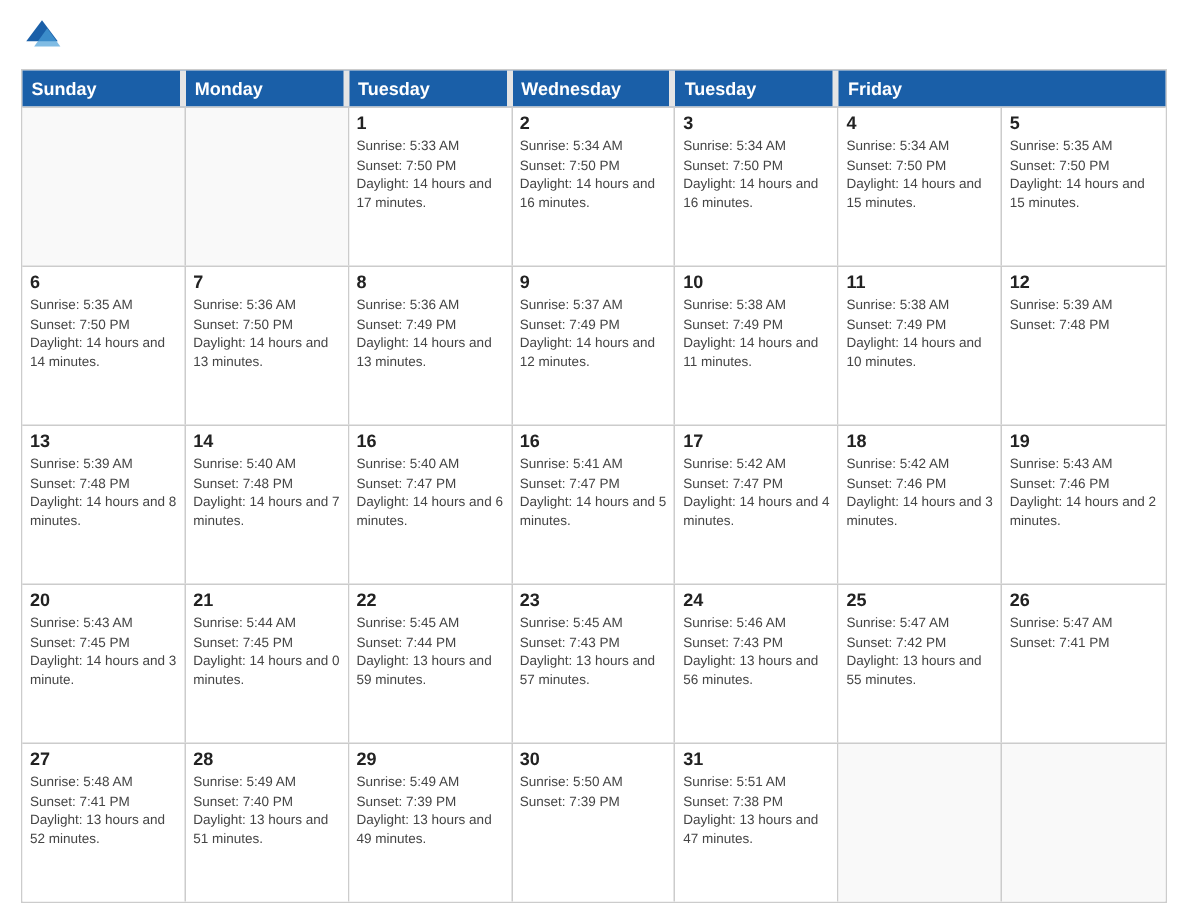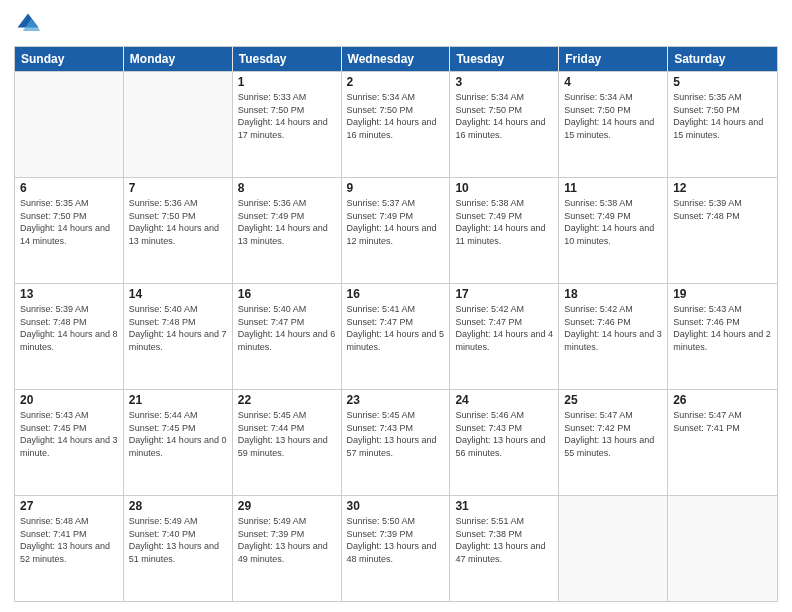--- a/index.html
+++ b/index.html
@@ -70,21 +70,21 @@
       display: grid;
       grid-template-columns: repeat(7, 1fr);
       background: #1a5fa8;
     }
     .cal-header-cell {
       color: #fff;
       font-size: 12px;
       font-weight: bold;
       padding: 5px 6px;
       text-align: left;
-      border-right: 1px solid #e5e5e5;
+      border-right: 4px solid #e5e5e5;
     }
     .cal-header-cell:last-child { border-right: none; }
     .cal-body {
       flex: 1;
       display: flex;
       flex-direction: column;
     }
     .cal-row {
       display: grid;
       grid-template-columns: repeat(7, 1fr);
@@ -135,21 +135,20 @@
   </div>
 
   <div class="calendar">
     <div class="cal-header-row">
     <div class="cal-header-cell">Sunday</div>
         <div class="cal-header-cell">Monday</div>
         <div class="cal-header-cell">Tuesday</div>
         <div class="cal-header-cell">Wednesday</div>
         <div class="cal-header-cell">Tuesday</div>
         <div class="cal-header-cell">Friday</div>
-        <div class="cal-header-cell">Saturday</div>
       </div>
     <div class="cal-body">
     <div class="cal-row">
           <div class="cal-cell empty"></div>
           <div class="cal-cell empty"></div>
           <div class="cal-cell">
             <div class="day-num">1</div>
             <div class="cell-line">Sunrise: 5:33 AM</div>
             <div class="cell-line">Sunset: 7:50 PM</div>
             <div class="cell-line">Daylight: 14 hours and 17 minutes.</div>
@@ -325,21 +324,20 @@
           <div class="cal-cell">
             <div class="day-num">29</div>
             <div class="cell-line">Sunrise: 5:49 AM</div>
             <div class="cell-line">Sunset: 7:39 PM</div>
             <div class="cell-line">Daylight: 13 hours and 49 minutes.</div>
           </div>
           <div class="cal-cell">
             <div class="day-num">30</div>
             <div class="cell-line">Sunrise: 5:50 AM</div>
             <div class="cell-line">Sunset: 7:39 PM</div>
-            <div class="cell-line">Daylight: 13 hours and 48 minutes.</div>
           </div>
           <div class="cal-cell">
             <div class="day-num">31</div>
             <div class="cell-line">Sunrise: 5:51 AM</div>
             <div class="cell-line">Sunset: 7:38 PM</div>
             <div class="cell-line">Daylight: 13 hours and 47 minutes.</div>
           </div>
           <div class="cal-cell empty"></div>
           <div class="cal-cell empty"></div>
         </div>

